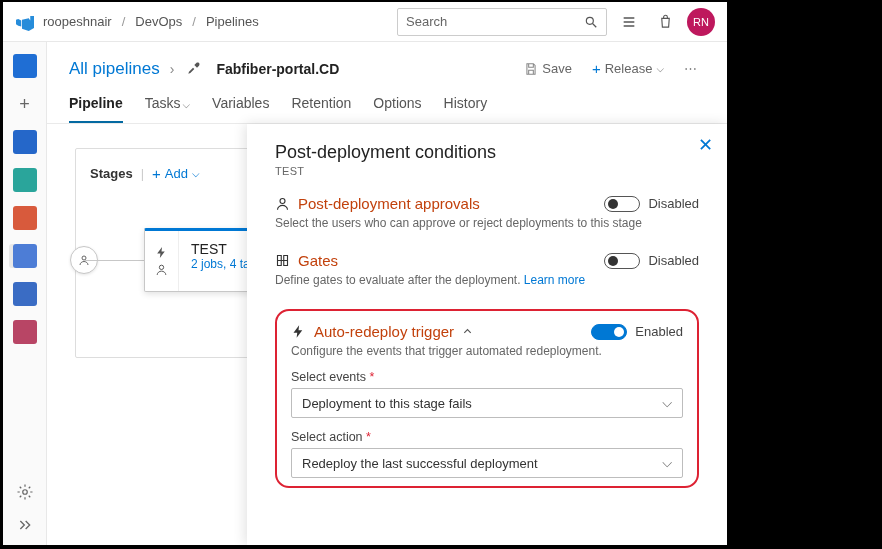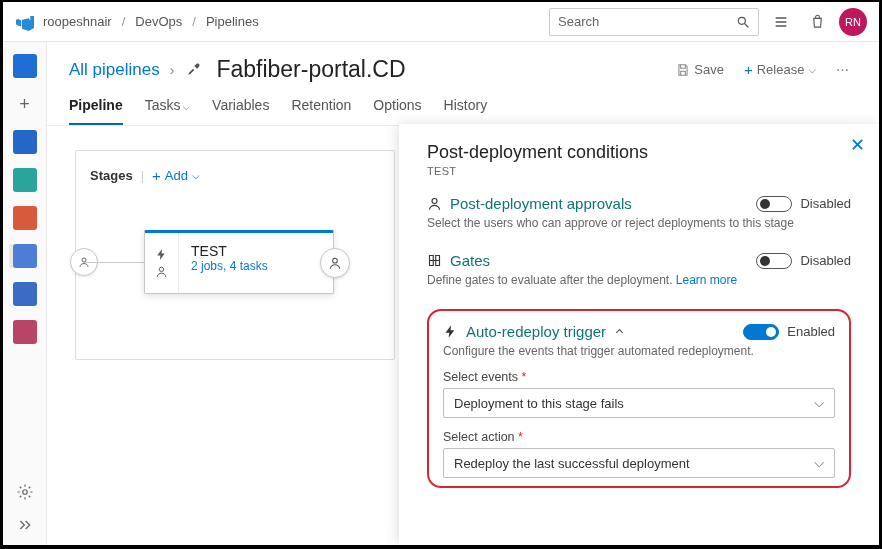--- a/index.html
+++ b/index.html
@@ -1,17 +1,17 @@
 <!DOCTYPE html>
 <html><head>
 <meta charset="utf-8">
 <style>
 * { margin:0; padding:0; box-sizing:border-box; font-family:"Segoe UI",-apple-system,sans-serif; }
 body { width:882px; height:549px; background:#000; overflow:hidden; position:relative; }
-.app { width:876px; height:543px; background:#fff; position:absolute; top:2px; left:3px; display:flex; flex-direction:column; }
+.app { width:724px; height:543px; background:#fff; position:absolute; top:2px; left:3px; display:flex; flex-direction:column; }
 .topbar { height:40px; border-bottom:1px solid #e8e8e8; display:flex; align-items:center; padding:0 12px; gap:8px; }
 .logo-icon { width:20px; height:20px; display:flex; align-items:center; justify-content:center; }
 .bc { display:flex; align-items:center; gap:10px; color:#555; font-size:13px; }
 .bc-sep { color:#999; }
 .spacer { flex:1; }
 .search { width:210px; height:28px; border:1px solid #ccc; border-radius:2px; display:flex; align-items:center; padding:0 8px; color:#666; font-size:13px; }
 .search span:first-child { flex:1; }
 .top-icon { width:28px; height:28px; display:flex; align-items:center; justify-content:center; cursor:pointer; }
 .avatar { width:28px; height:28px; border-radius:50%; background:#be185d; color:#fff; font-size:11px; display:flex; align-items:center; justify-content:center; }
 .body { flex:1; display:flex; overflow:hidden; }
@@ -22,21 +22,21 @@
 .rail-orange { background:#d85a3c; }
 .rail-pipe   { background:#4d7dd6; box-shadow:-4px 0 0 #e8e8e8; }
 .rail-flask  { background:#3a6cc4; }
 .rail-pkg    { background:#b84565; }
 .rail-plus   { width:24px; height:24px; display:flex; align-items:center; justify-content:center; color:#666; font-size:18px; cursor:pointer; }
 .rail-bottom { margin-top:auto; margin-bottom:12px; display:flex; flex-direction:column; gap:16px; align-items:center;}
 .main { flex:1; display:flex; flex-direction:column; position:relative; }
 .header-row { padding:14px 22px 6px; display:flex; align-items:center; gap:10px; }
 .all-link { color:#0078d4; font-size:17px; }
 .chev { color:#888; font-size:14px; }
-.pipe-title { font-size:23px; font-weight:400; color:#222; }
+.pipe-title { font-size:14px; font-weight:700; color:#222; }
 .rocket-icon { width:18px; height:18px; display:inline-flex; align-items:center; justify-content:center; margin-right:4px; }
 .header-actions { margin-left:auto; display:flex; align-items:center; gap:4px; color:#666; font-size:13px; }
 .hdr-btn { padding:4px 8px; cursor:pointer; display:flex; align-items:center; gap:4px; }
 .tabs { display:flex; gap:22px; padding:0 22px; border-bottom:1px solid #eaeaea; font-size:14px; color:#555; }
 .tab { padding:8px 0 10px; cursor:pointer; }
 .tab.active { color:#222; font-weight:600; border-bottom:2px solid #0369a1; }
 .tab .caret { font-size:10px; margin-left:2px; color:#888; }
 .canvas { flex:1; position:relative; padding:24px 0 0 28px; }
 .stages-box { border:1px solid #ddd; border-radius:2px; width:320px; height:210px; padding:16px 14px; background:#fff; }
 .stages-hd { font-size:13px; display:flex; align-items:center; gap:8px; color:#333; }
@@ -50,21 +50,21 @@
 .stage-ic-col { width:34px; display:flex; flex-direction:column; align-items:center; justify-content:center; gap:4px; color:#555; border-right:1px solid #eee; }
 .stage-txt { padding:10px 12px; }
 .stage-name { font-size:14px; color:#222; }
 .stage-sub { font-size:12px; color:#0078d4; cursor:pointer; }
 .panel { position:absolute; right:0; top:82px; bottom:0; width:480px; background:#fff; box-shadow:-2px 0 12px rgba(0,0,0,.12); padding:18px 28px 20px; overflow:auto; }
 .panel-close { position:absolute; right:14px; top:10px; font-size:18px; color:#0078d4; cursor:pointer; }
 .panel h1 { font-size:18px; font-weight:400; color:#222; }
 .panel-stage { font-size:11px; color:#666; letter-spacing:.3px; margin-top:2px; margin-bottom:18px; }
 .sect { margin-bottom:22px; }
 .sect-hd { display:flex; align-items:center; gap:8px; }
-.sect-title { font-size:15px; color:#0f766e; display:flex; align-items:center; gap:8px; }
+.sect-title { font-size:15px; color:#c2410c; display:flex; align-items:center; gap:8px; }
 .sect-desc { font-size:12px; color:#666; margin-top:4px; }
 .sect-desc a { color:#0078d4; text-decoration:none; }
 .toggle-wrap { margin-left:auto; display:flex; align-items:center; gap:8px; font-size:13px; color:#444; }
 .toggle { width:36px; height:16px; border:1px solid #555; border-radius:10px; position:relative; cursor:pointer; background:#fff; }
 .toggle .knob { width:10px; height:10px; border-radius:50%; background:#333; position:absolute; top:2px; left:3px; }
 .toggle.on { background:#0078d4; border-color:#0078d4; }
 .toggle.on .knob { background:#fff; left:22px; }
 .highlight { border:2px solid #d23; border-radius:14px; padding:12px 14px 8px; }
 .field-lbl { font-size:12.5px; color:#444; margin-top:12px; margin-bottom:4px; }
 .req { color:#d23; }

